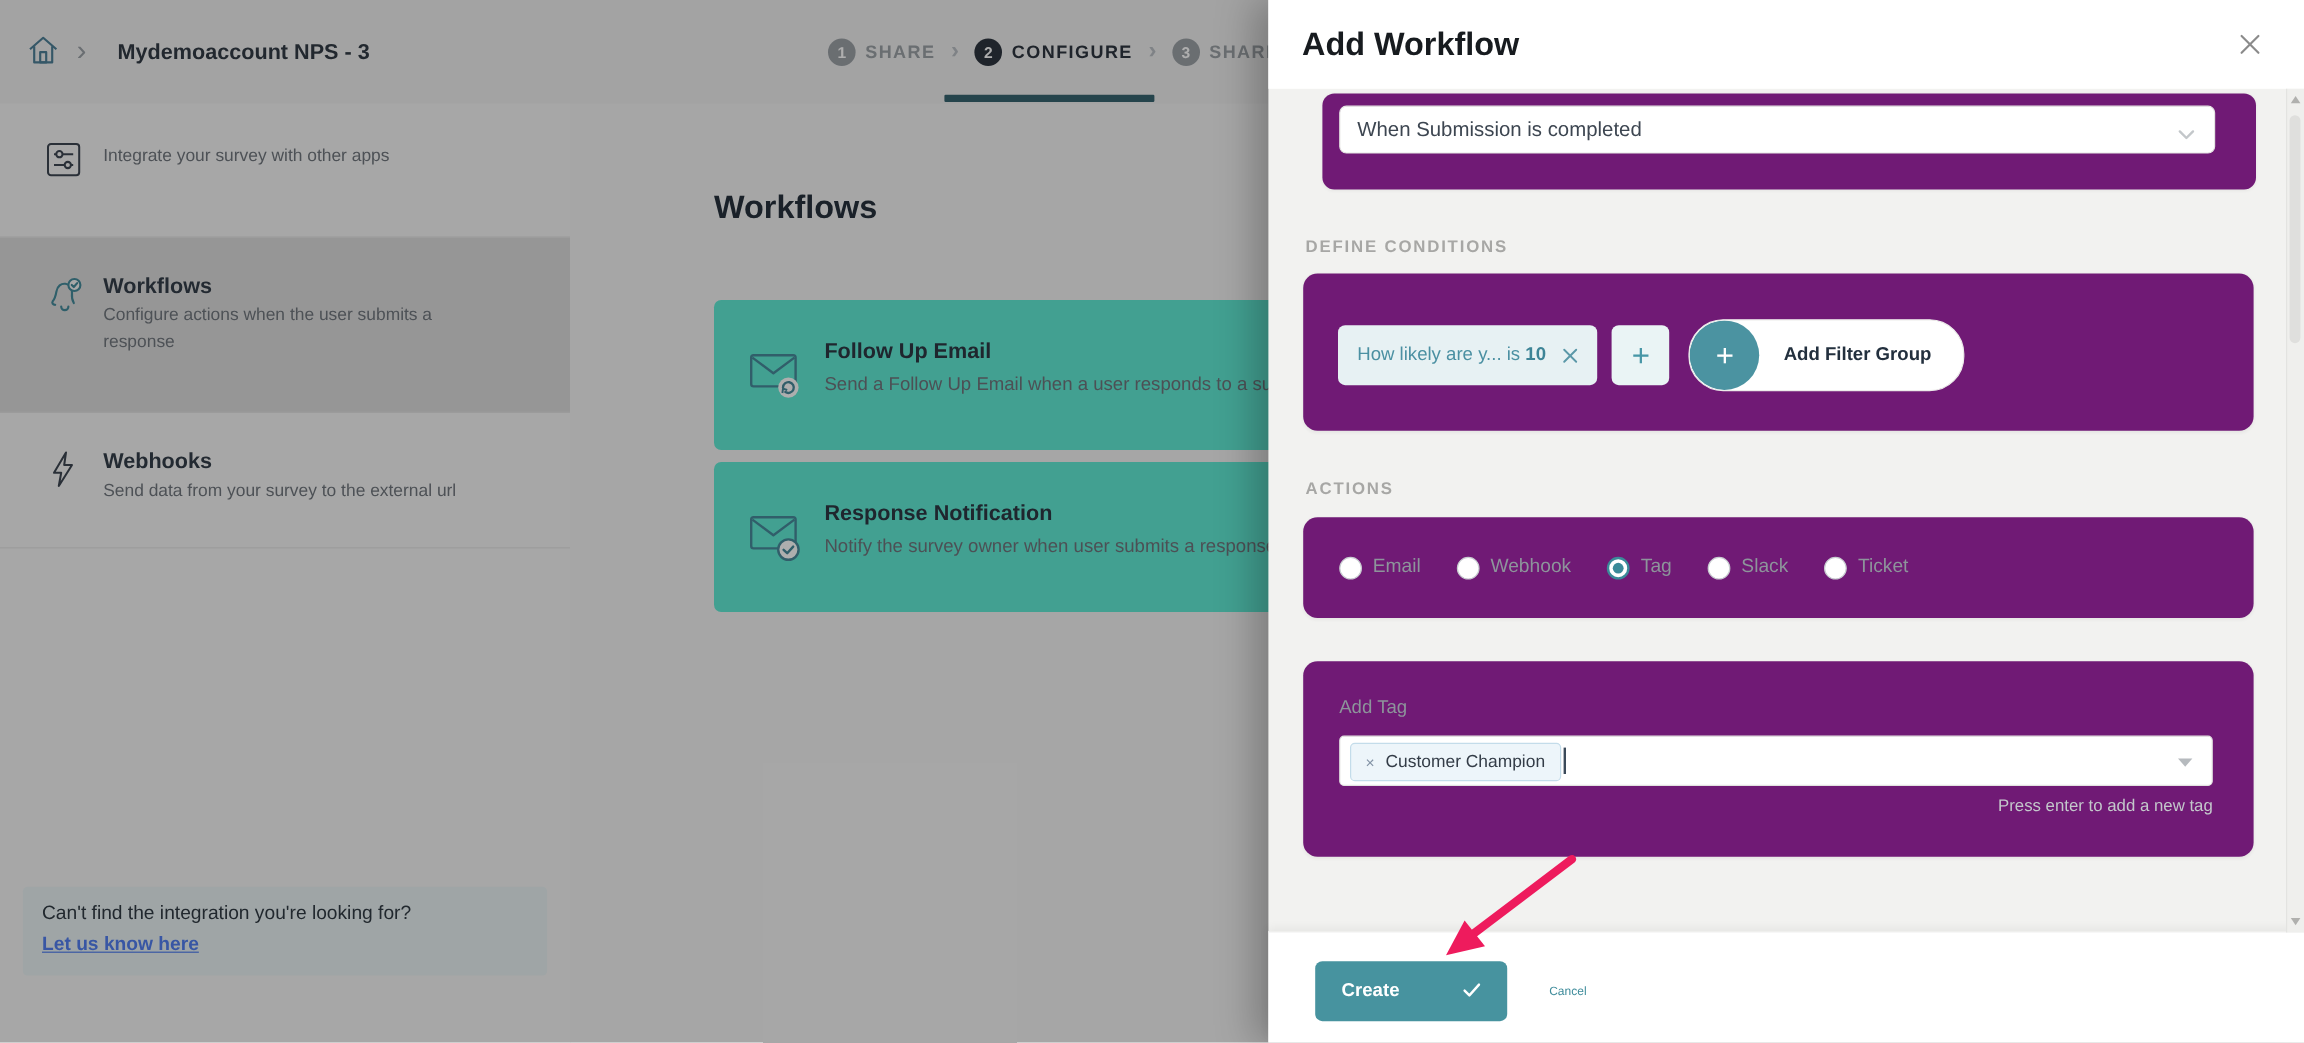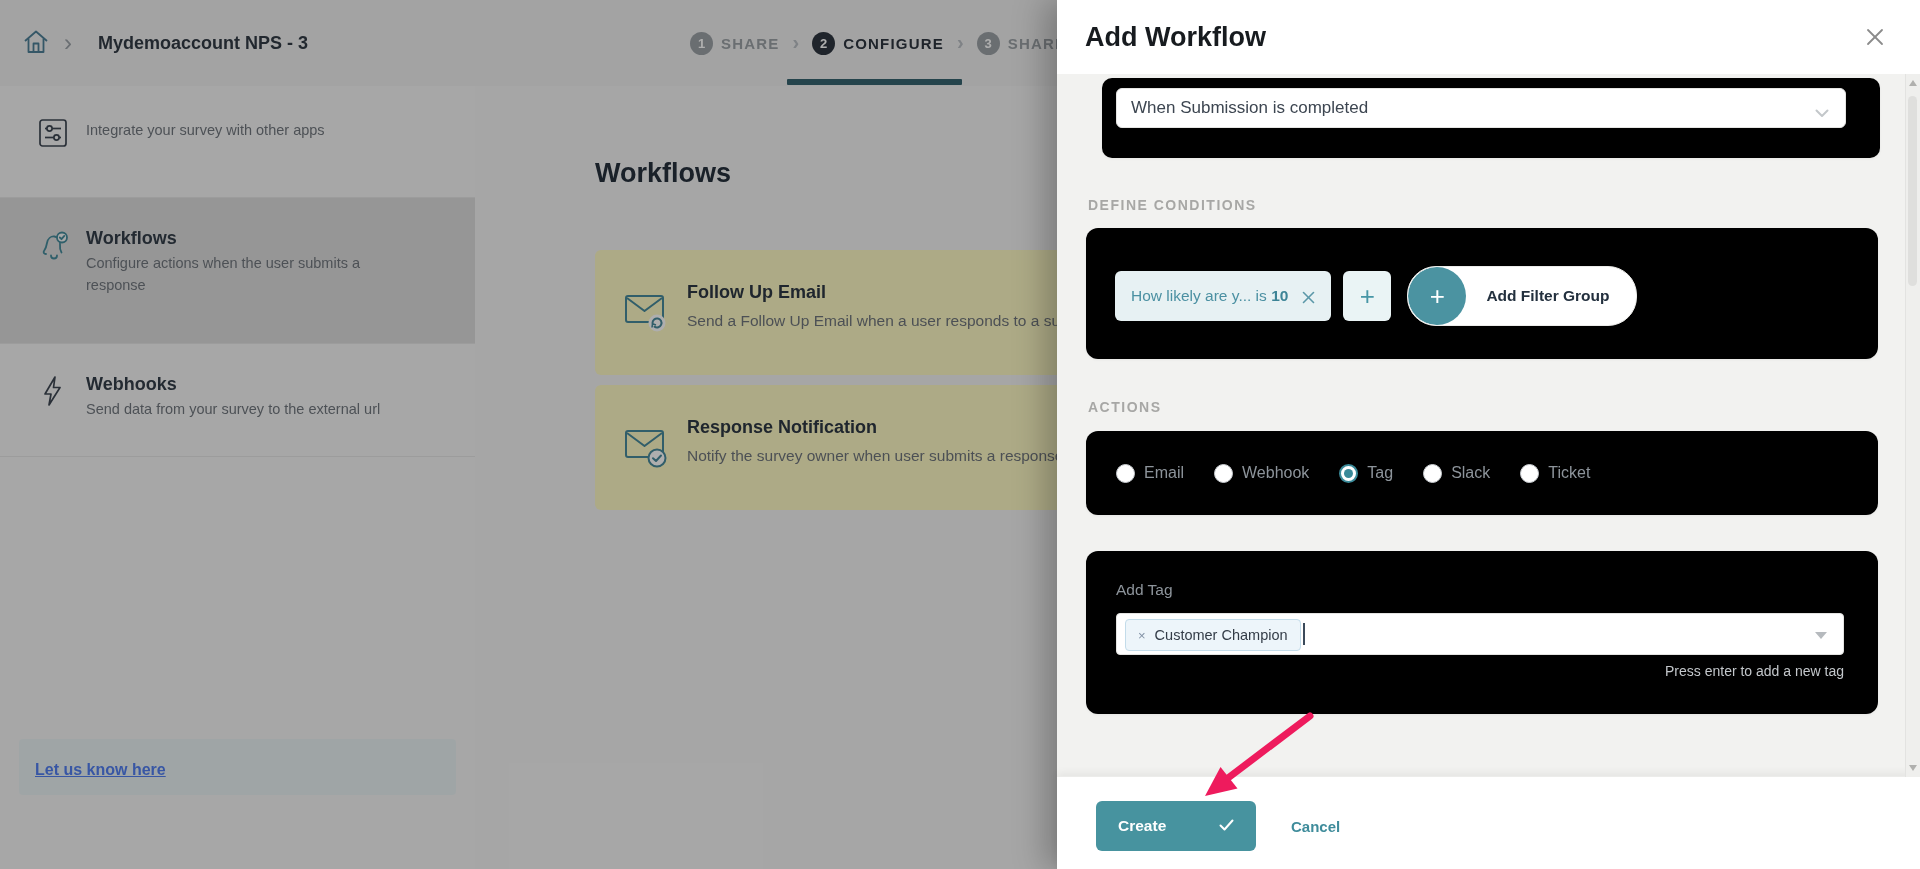--- a/index.html
+++ b/index.html
@@ -34,36 +34,36 @@
   .si-1{height:146px;background:#dcdcdc;}
   .si-2{height:113px;}
   .si-3{height:144px;}
 
   .side-help{position:absolute;left:19px;top:653px;width:405px;background:#e9f2f4;border-radius:4px;padding:14px 16px 16px 16px;}
   .side-help-q{font-size:16px;color:#2e3840;}
   .side-help-link{display:inline-block;margin-top:8px;font-size:16px;font-weight:bold;color:#4f7df0;text-decoration:underline;cursor:pointer;}
 
   .main{position:absolute;left:475px;top:86px;right:0;bottom:0;background:#f4f4f4;}
   .main-title{position:absolute;left:120px;top:72px;font-size:27px;font-weight:bold;color:#232e3a;}
-  .wf-card{position:absolute;left:120px;width:560px;height:125px;background:#fef9c3;border-radius:6px;cursor:pointer;}
+  .wf-card{position:absolute;left:120px;width:560px;height:125px;background:#5eead4;border-radius:6px;cursor:pointer;}
   .wf-card.c0{top:164px;}
   .wf-card.c1{top:299px;}
   .wf-icon{position:absolute;left:28px;top:38px;}
   .wf-title{position:absolute;left:92px;top:32px;font-size:18px;font-weight:bold;color:#2b3540;white-space:nowrap;}
   .wf-desc{position:absolute;left:92px;top:62px;font-size:15.5px;color:#6e747b;white-space:nowrap;}
 
   .dim{position:absolute;inset:0;background:rgba(10,10,10,0.33);z-index:40;}
 
   
   .panel{position:absolute;left:1057px;top:0;width:863px;height:869px;background:#f2f2f0;z-index:50;box-shadow:-12px 0 30px rgba(0,0,0,0.25);}
   .panel-header{position:absolute;left:0;top:0;right:0;height:74px;background:#ffffff;}
   .panel-title{position:absolute;left:28px;top:22px;font-size:27px;font-weight:bold;color:#171b1f;}
   .panel-close{position:absolute;right:34px;top:26px;width:22px;height:22px;cursor:pointer;}
 
-  .card{position:absolute;background:#000000;border-radius:12px;box-shadow:0 1px 3px rgba(0,0,0,0.05);}
+  .card{position:absolute;background:#701a75;border-radius:12px;box-shadow:0 1px 3px rgba(0,0,0,0.05);}
   .card-trigger{left:45px;top:78px;width:778px;height:80px;border-radius:10px;}
   .select-box{position:absolute;left:14px;top:10px;width:728px;height:38px;background:#ffffff;border:1px solid #e5e5e3;border-radius:6px;cursor:pointer;}
   .select-value{position:absolute;left:14px;top:9px;font-size:17px;color:#3d4651;}
   .select-chev{position:absolute;right:16px;top:15px;}
 
   .section-label{position:absolute;left:31px;font-size:14px;font-weight:bold;color:#a7a7a5;letter-spacing:1.5px;}
   .lbl-conditions{top:197px;}
   .lbl-actions{top:399px;}
 
   .card-conditions{left:29px;top:228px;width:792px;height:131px;}
@@ -94,21 +94,21 @@
   .tag-chip-x{font-size:13px;color:#8292a5;margin-right:9px;cursor:pointer;}
   .tag-chip-x::before{content:"×";}
   .tag-chip-text{font-size:14.5px;color:#333c47;white-space:nowrap;}
   .tag-caret{position:absolute;left:186px;top:9px;width:2px;height:22px;background:#3b4a5a;}
   .tag-dd-arrow{position:absolute;right:16px;top:18px;width:0;height:0;border-left:6px solid transparent;border-right:6px solid transparent;border-top:7px solid #b6babe;cursor:pointer;}
   .tag-helper{position:absolute;right:34px;top:112px;font-size:14px;color:#c3c7cb;}
 
   .panel-footer{position:absolute;left:0;right:0;bottom:0;height:92px;background:#ffffff;border-top:1px solid #ececea;box-shadow:0 -3px 8px rgba(0,0,0,0.06);}
   .create-btn{position:absolute;left:39px;top:24px;width:160px;height:50px;background:#47939f;border:none;border-radius:6px;display:flex;align-items:center;justify-content:space-between;padding:0 22px;box-sizing:border-box;cursor:pointer;}
   .create-label{color:#ffffff;font-size:15.5px;font-weight:bold;}
-  .cancel-btn{position:absolute;left:228px;top:24px;height:50px;display:flex;align-items:center;font-size:15px;font-weight:bold;color:#3f8c9b;background:none;border:none;cursor:pointer;}
+  .cancel-btn{position:absolute;left:228px;top:24px;height:50px;display:flex;align-items:center;font-size:10px;font-weight:normal;color:#3f8c9b;background:none;border:none;cursor:pointer;}
 
   .panel-scrollbar{position:absolute;right:0;top:74px;bottom:92px;width:14px;background:#efefed;border-left:1px solid #e3e3e1;}
   .sb-up{position:absolute;top:6px;left:3px;width:0;height:0;border-left:4px solid transparent;border-right:4px solid transparent;border-bottom:6px solid #b0b0ae;}
   .sb-down{position:absolute;bottom:6px;left:3px;width:0;height:0;border-left:4px solid transparent;border-right:4px solid transparent;border-top:6px solid #b0b0ae;}
   .sb-thumb{position:absolute;left:2px;top:22px;width:9px;height:190px;border-radius:5px;background:#dfdfdd;}
 
   .anno-arrow{position:absolute;left:83px;top:700px;z-index:60;pointer-events:none;}
 </style>
 </head>
 <body>
@@ -174,20 +174,21 @@
       <span class="s-icon">
         <svg width="34" height="34" viewBox="0 0 34 34" fill="none" stroke="#3b4450" stroke-width="1.7" stroke-linejoin="round">
           <path d="M19 3 L9 20 L15 20 L13 31 L24 13.5 L17.5 13.5 Z"></path>
         </svg>
       </span>
       <div class="side-title">Webhooks</div>
       <div class="side-desc">Send data from your survey to the external url</div>
     </div>
 
     <div class="side-help">
+      <div class="side-help-q">Can't find the integration you're looking for?</div>
       <span class="side-help-link">Let us know here</span>
     </div>
   </div>
 
   <div class="main">
     <div class="main-title">Workflows</div>
 
     <div class="wf-card c0">
       <span class="wf-icon">
         <svg width="46" height="46" viewBox="0 0 46 46" fill="none" stroke="#45889a" stroke-width="2">

